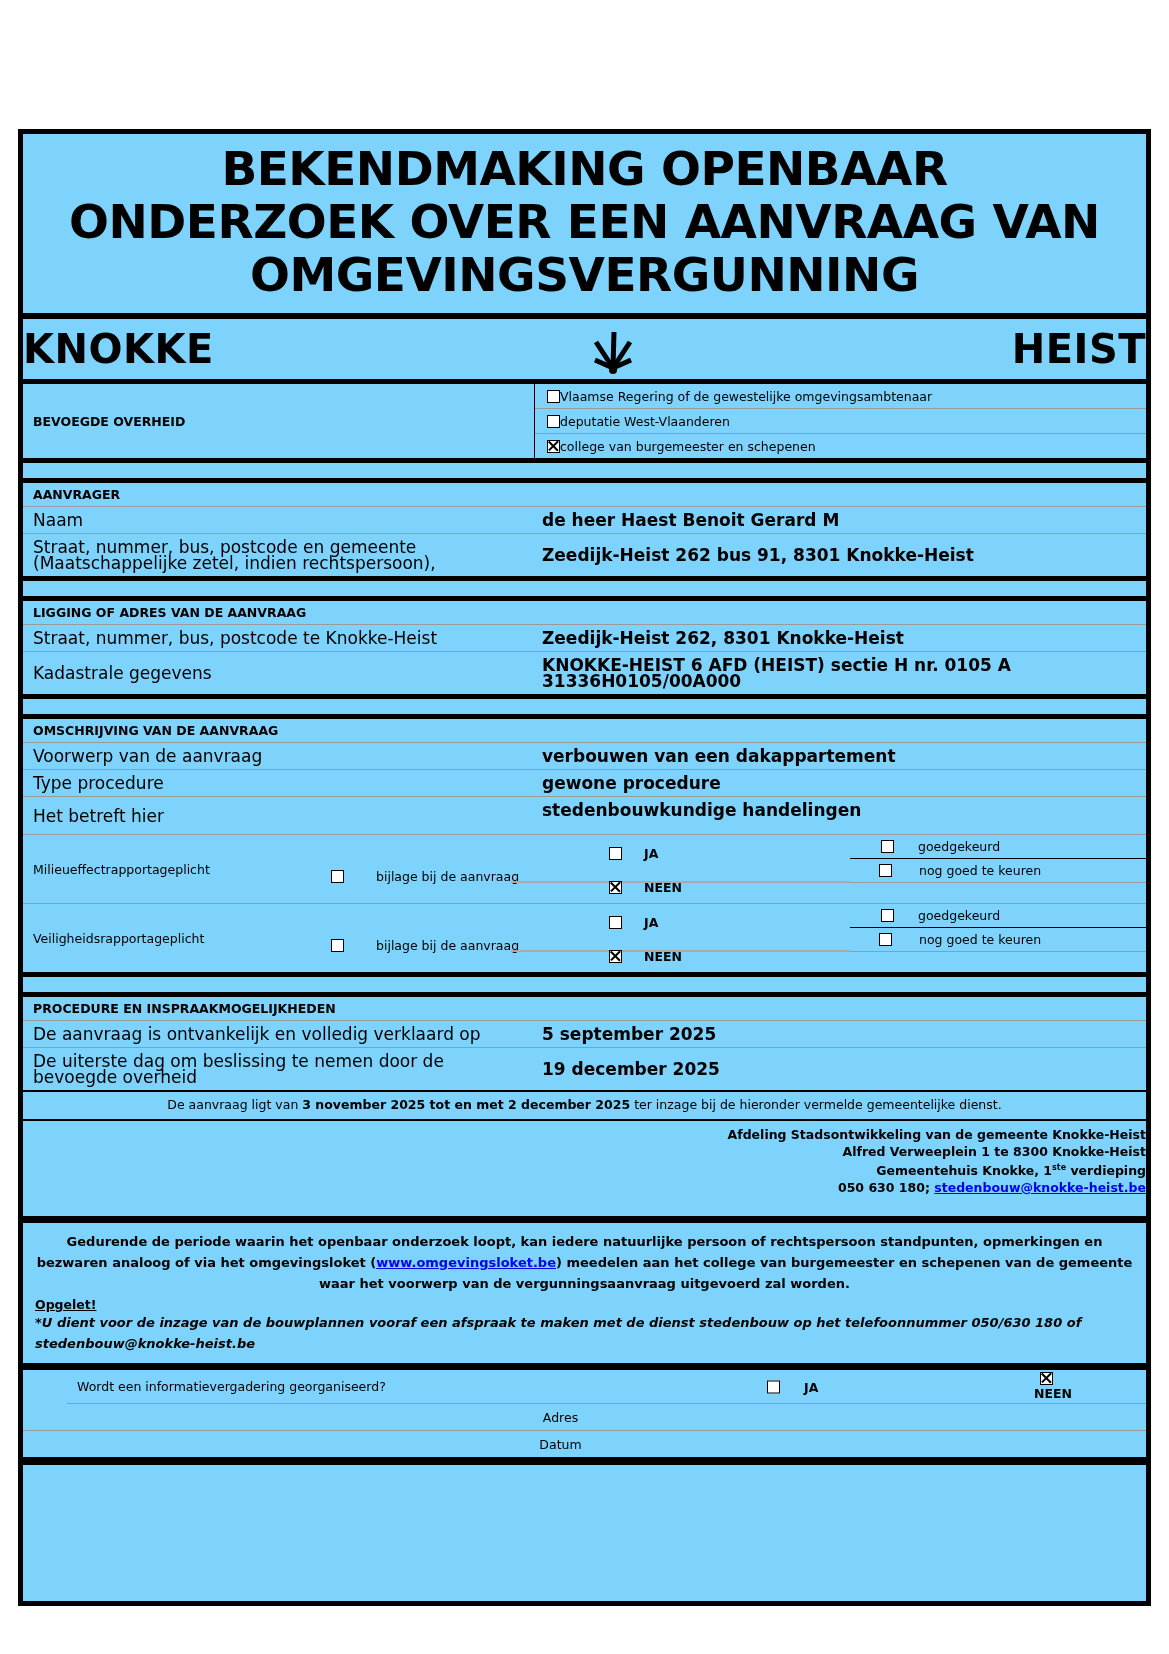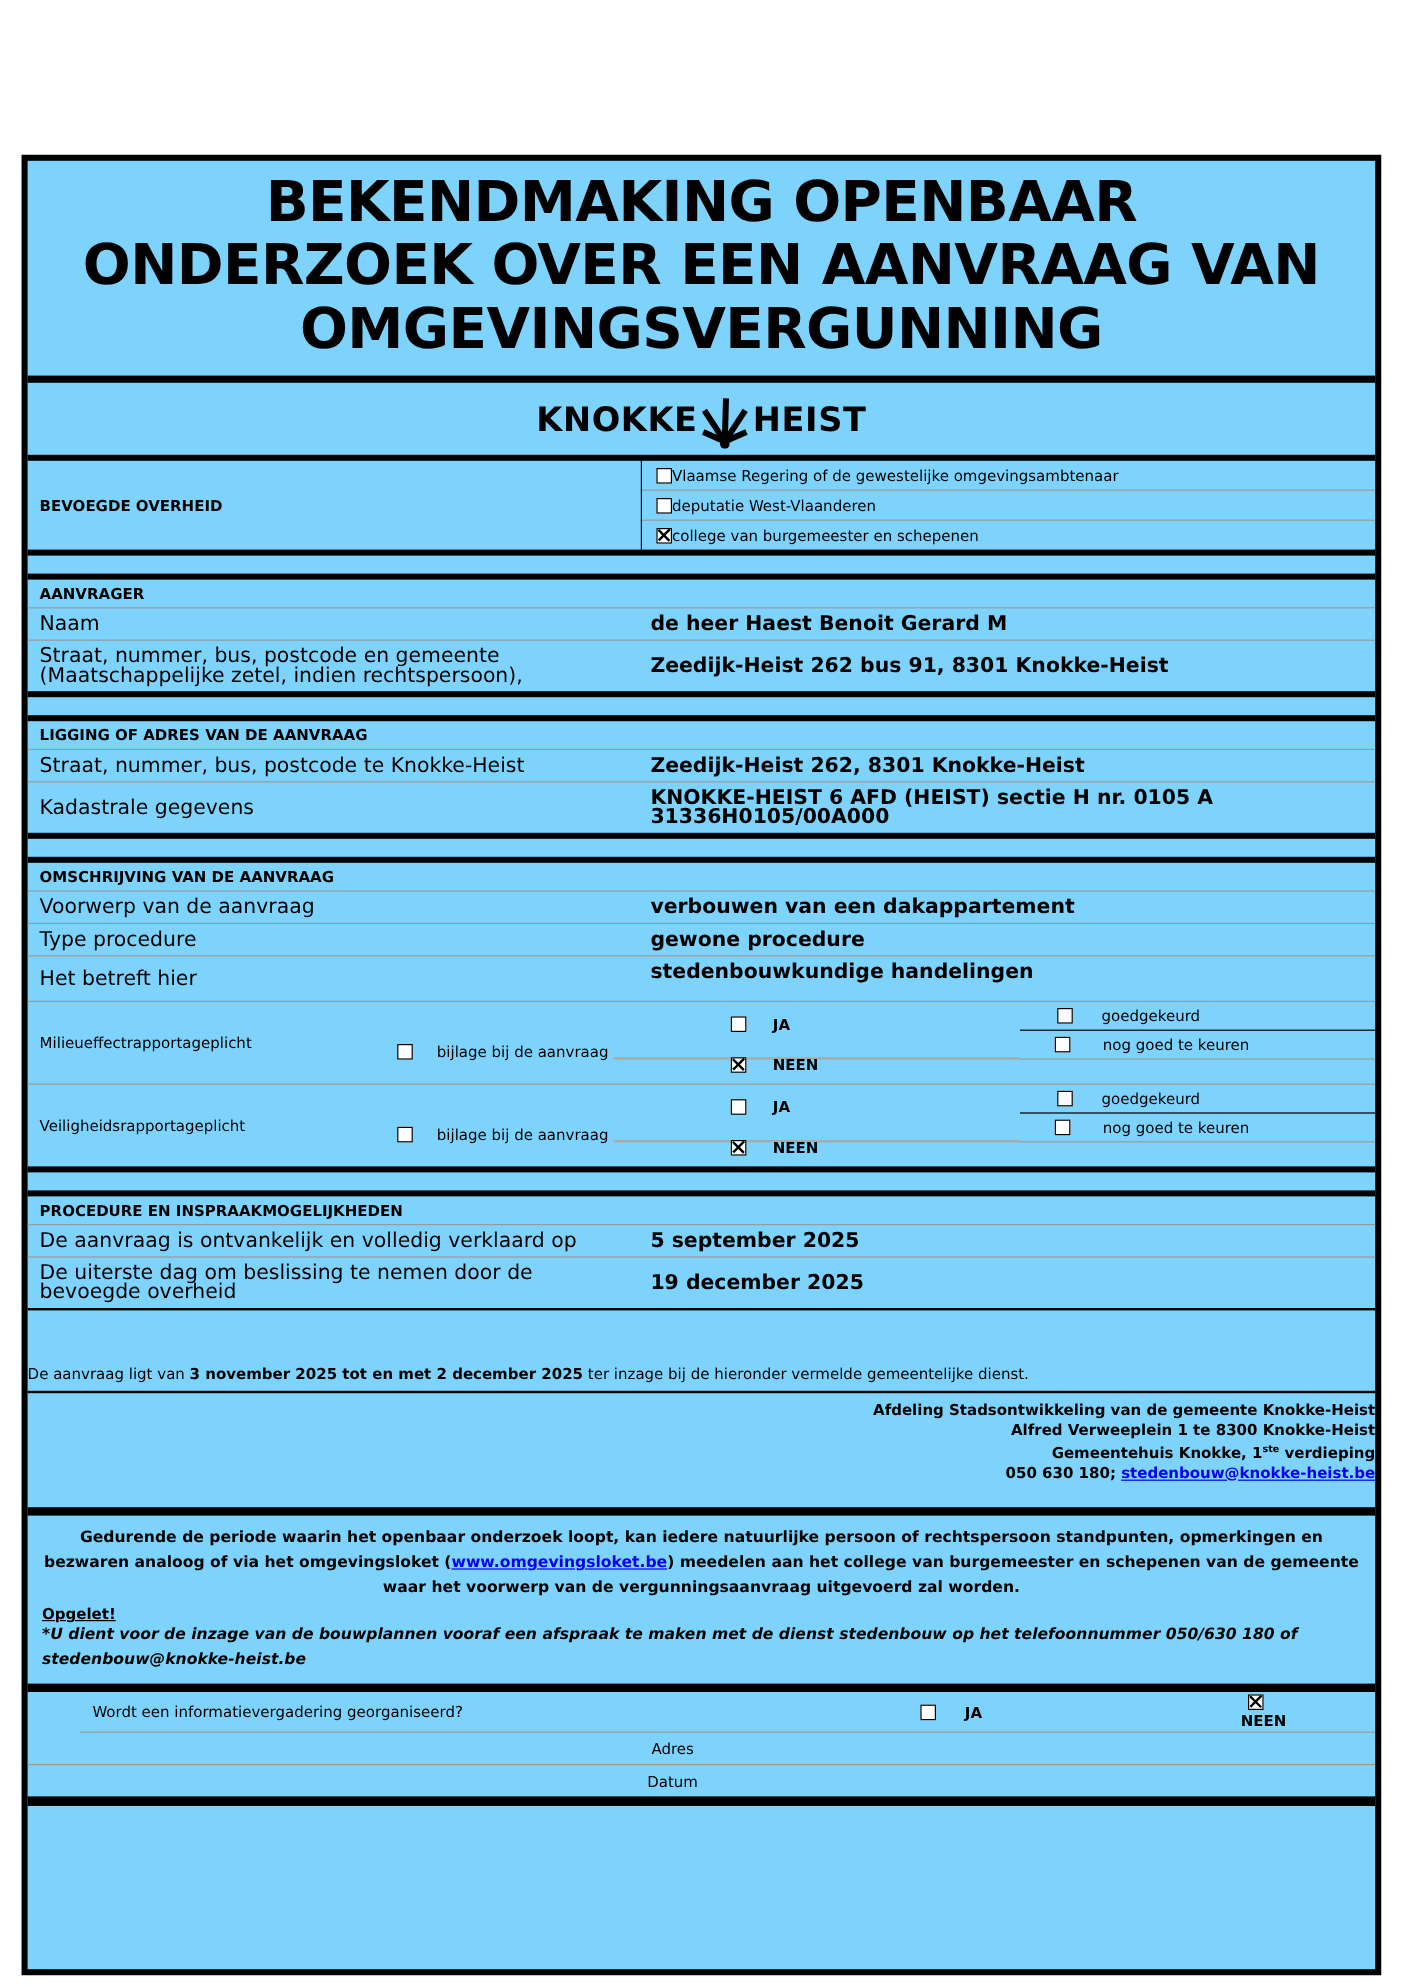--- a/index.html
+++ b/index.html
@@ -3,22 +3,22 @@
 <meta charset="utf-8">
 <style>
   html,body{margin:0;padding:0;background:#fff;}
   .page{width:1169px;height:1654px;background:#fff;position:relative;
         font-family:"DejaVu Sans","Liberation Sans",sans-serif;color:#000;}
   .doc{position:absolute;left:18px;top:129px;width:1123px;border:5px solid #000;background:#7dd3fc;}
 
   
   .title-block{border-bottom:6px solid #000;padding:8px 6px 12px;text-align:center;}
   .title-line{font-size:47px;font-weight:bold;line-height:53px;letter-spacing:-0.5px;}
-  .logo-block{height:60px;border-bottom:5px solid #000;display:flex;align-items:center;justify-content:center;
-              font-size:28px;font-weight:bold;letter-spacing:0.5px;}
+  .logo-block{height:60px;border-bottom:5px solid #000;display:flex;align-items:center;justify-content:space-between;
+              font-size:40px;font-weight:bold;letter-spacing:0.5px;}
   .logo-sym{width:40px;height:44px;margin:6px 3px 0;}
 
   
   .spacer{height:15px;border-top:5px solid #000;border-bottom:5px solid #000;}
   .sec-header{height:23px;display:flex;align-items:center;padding-left:10px;font-weight:bold;
               font-size:12.5px;border-bottom:1.5px solid #9a9a9a;}
   .row{display:flex;border-bottom:1.5px solid #9a9a9a;font-size:17px;}
   .row.nb{border-bottom:none;}
   .row.bb-black{border-bottom:2.5px solid #000;}
   .row .lbl{width:511px;box-sizing:border-box;padding:5px 8px 5px 10px;white-space:pre-line;
@@ -36,30 +36,30 @@
   .bevoegde{display:flex;font-size:12.5px;}
   .bevoegde .left{width:511px;box-sizing:border-box;display:flex;align-items:center;padding-left:10px;font-weight:bold;}
   .bevoegde .right{flex:1;border-left:1.5px solid #000;}
   .opt{display:flex;align-items:center;height:24px;padding-left:12px;border-bottom:1.5px solid #9a9a9a;}
   .opt.last{border-bottom:none;}
 
   
   .rapp{position:relative;height:68px;border-bottom:1.5px solid #9a9a9a;font-size:12.5px;}
   .rapp.nb{border-bottom:none;}
   .rapp-lbl{position:absolute;left:10px;top:50%;transform:translateY(-50%);}
-  .rapp-bijlage{position:absolute;left:308px;top:34px;display:flex;gap:20px;align-items:center;}
+  .rapp-bijlage{position:absolute;left:308px;top:34px;display:flex;gap:32px;align-items:center;}
   .rapp-line{position:absolute;left:488px;right:296px;top:46px;height:2px;background:#aaa;}
   .rapp-ja{position:absolute;left:586px;top:11px;display:flex;gap:22px;align-items:center;font-weight:bold;}
   .rapp-neen{position:absolute;left:586px;top:45px;display:flex;gap:22px;align-items:center;font-weight:bold;}
   .rapp-right{position:absolute;right:0;top:0;width:296px;box-sizing:border-box;}
   .rapp-right .c1{height:23px;display:flex;align-items:center;gap:24px;padding-left:31px;border-bottom:1.5px solid #000;}
   .rapp-right .c2{height:23px;display:flex;align-items:center;gap:27px;padding-left:29px;border-bottom:1.5px solid #9a9a9a;}
 
   
-  .inzage{text-align:left;padding:5px 0 7px;border-bottom:2px solid #000;font-size:12.5px;margin-top:40px;}
+  .inzage{text-align:center;padding:5px 0 7px;border-bottom:2px solid #000;font-size:12.5px;}
   .dienst{text-align:right;padding:6px 0 20px;font-weight:bold;font-size:12.5px;line-height:16.5px;}
   .dienst sup{font-size:8px;}
   a.blue-link{color:#0000EE;text-decoration:underline;font-weight:bold;cursor:pointer;}
   .thickband{height:0;border-top:7px solid #000;}
 
   
   .bezwaar{padding:8px 12px 9px;font-size:13px;}
   .bezwaar .para{font-weight:bold;text-align:center;line-height:21px;}
   .opgelet{font-weight:bold;text-decoration:underline;margin-top:3px;font-size:12.5px;}
   .note{font-weight:bold;font-style:italic;line-height:21px;font-size:13px;}

